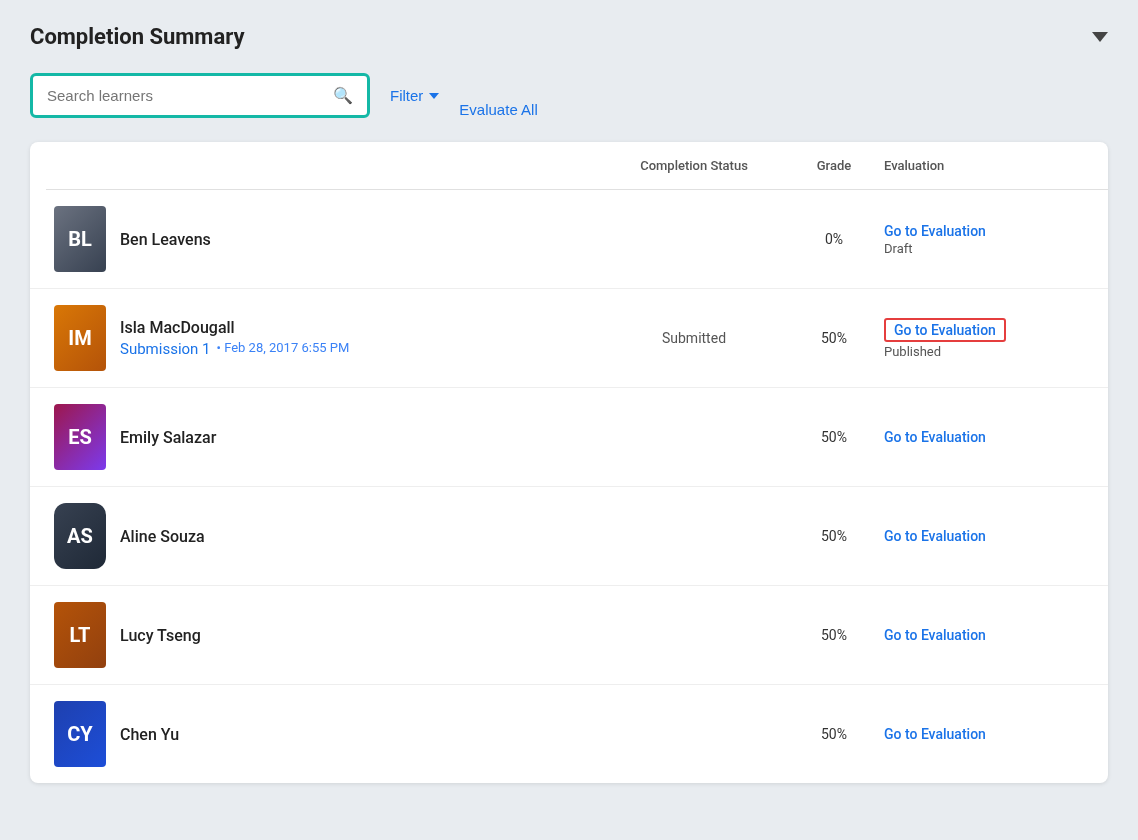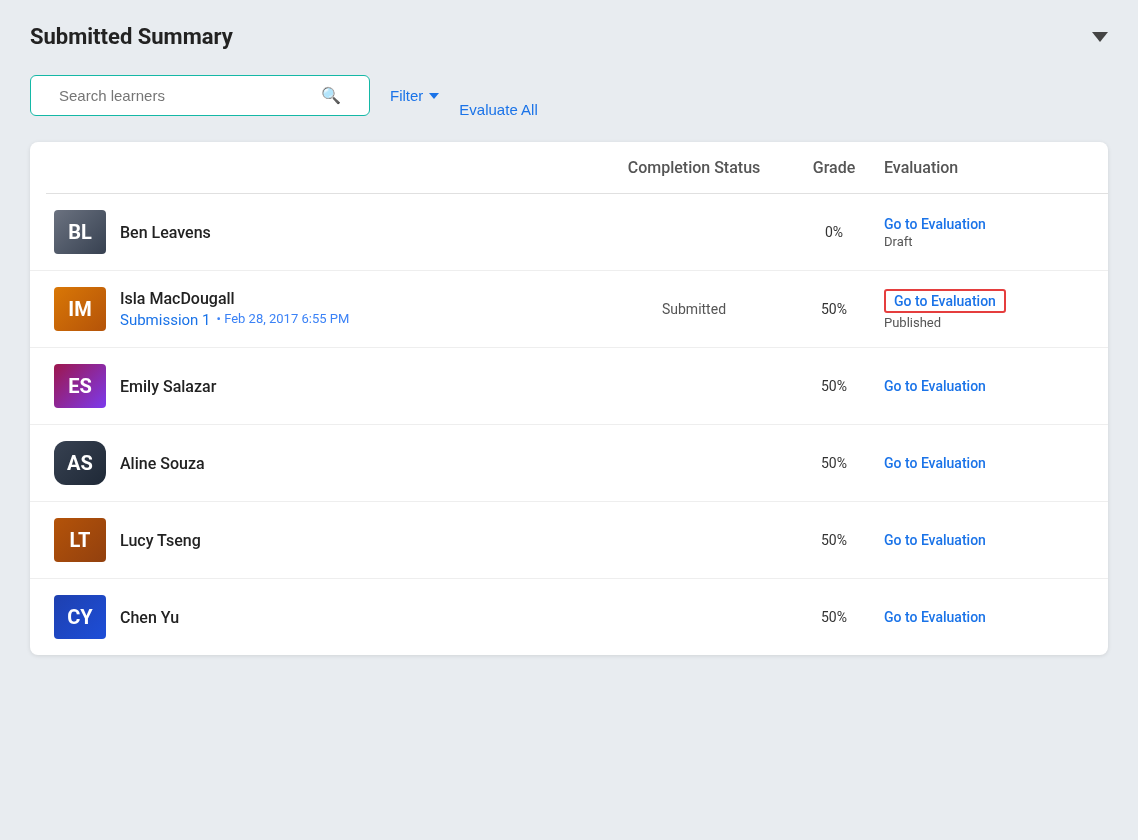--- a/index.html
+++ b/index.html
@@ -38,23 +38,23 @@
       display: flex;
       align-items: center;
       gap: 20px;
       margin-bottom: 24px;
     }
 
     .search-box {
       display: flex;
       align-items: center;
       background: #fff;
-      border: 1px solid #14b8a6;
+      border: 3px solid #14b8a6;
       border-radius: 6px;
-      padding: 10px 28px;
+      padding: 10px 14px;
       width: 340px;
     }
 
     .search-input {
       border: none;
       outline: none;
       font-size: 15px;
       color: #999;
       flex: 1;
       background: transparent;
@@ -104,21 +104,21 @@
       box-shadow: 0 1px 4px rgba(0,0,0,0.1);
       overflow: hidden;
     }
 
     .table-header {
       display: grid;
       grid-template-columns: 1fr 180px 100px 200px;
       padding: 16px 24px;
       border-bottom: 1px solid #e0e0e0;
       color: #555;
-      font-size: 16px;
+      font-size: 13px;
       font-weight: 500;
       margin-left: 16px;
     }
 
     .table-header .col-name {  }
     .table-header .col-status { text-align: center; }
     .table-header .col-grade { text-align: center; }
     .table-header .col-eval { text-align: left; }
 
     .table-row {
@@ -134,21 +134,21 @@
     }
 
     .learner-info {
       display: flex;
       align-items: center;
       gap: 14px;
     }
 
     .avatar {
       width: 52px;
-      height: 44px;
+      height: 66px;
       border-radius: 4px;
       object-fit: cover;
       background: #ccc;
       flex-shrink: 0;
       overflow: hidden;
       display: flex;
       align-items: center;
       justify-content: center;
       font-size: 20px;
       font-weight: bold;
@@ -216,21 +216,21 @@
 
     .eval-status {
       font-size: 13px;
       color: #555;
     }
   </style>
 </head>
 <body>
 
 <div class="page-header">
-  <h1 class="page-title">Submitted Summary</h1>
+  <h1 class="page-title">Completion Summary</h1>
   <span class="chevron-down-icon"></span>
 </div>
 
 <div class="toolbar">
   <div class="search-box">
     <input class="search-input" type="text" placeholder="Search learners" style="">
     <span class="search-icon">🔍</span>
   </div>
   <button class="filter-btn">
     <span>Filter</span>

